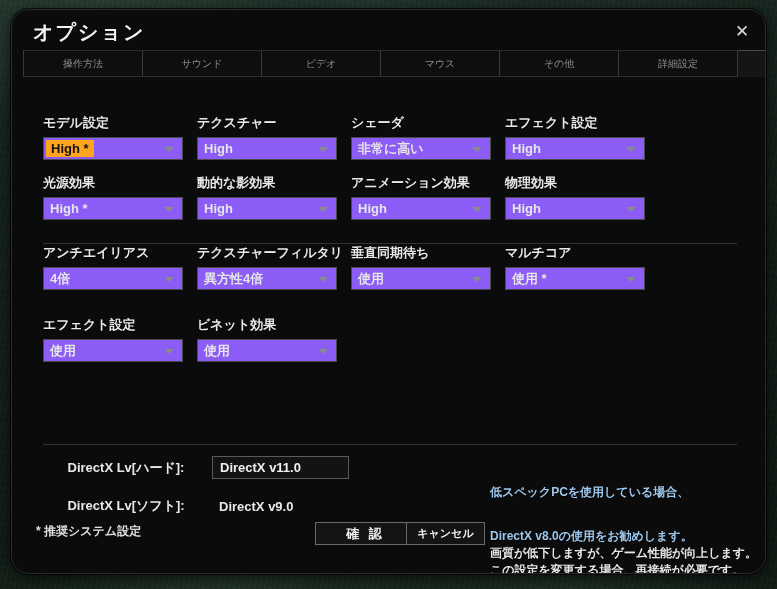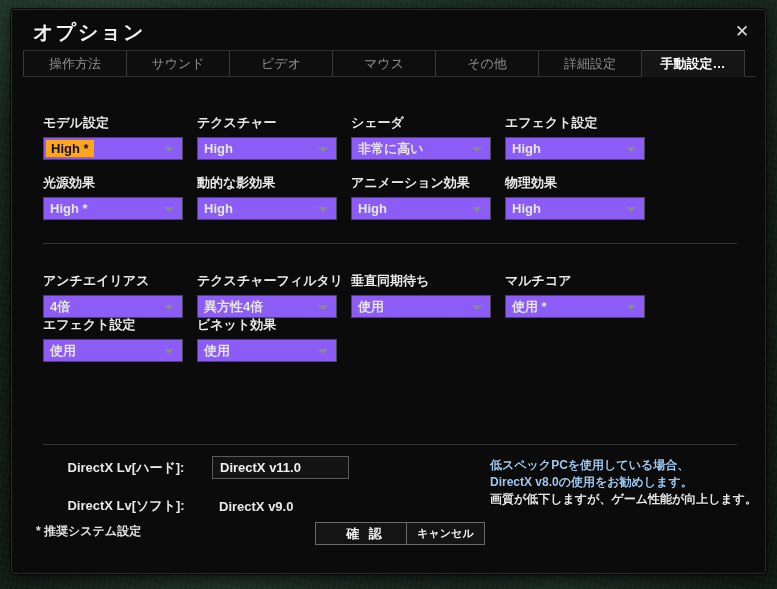--- a/index.html
+++ b/index.html
@@ -39,21 +39,21 @@
 
   
   #dialog {
     position: absolute;
     left: 11px;
     top: 9px;
     width: 755px;
     height: 565px;
     background: #0b0b0b;
     border: 1px solid #2b2b2b;
-    border-radius: 3px;
+    border-radius: 18px;
     box-shadow: 0 0 0 1px rgba(0,0,0,0.7), 0 4px 18px rgba(0,0,0,0.75);
     box-sizing: border-box;
     overflow: hidden;
   }
 
   
   .titlebar {
     position: relative;
     height: 44px;
   }
@@ -86,25 +86,25 @@
     left: 11px;
     top: 40px;
     height: 26px;
     display: flex;
     align-items: stretch;
     border-bottom: 1px solid #303030;
     width: 733px;
   }
   .tab {
     min-width: 74px;
-    padding: 0 14px;
+    padding: 0 22px;
     display: flex;
     align-items: center;
     justify-content: center;
-    font-size: 13px;
+    font-size: 10px;
     color: #8f8f8f;
     border-right: 1px solid #3a3a3a;
     border-top: 1px solid #2c2c2c;
     background: #0e0e0e;
     cursor: pointer;
     white-space: nowrap;
   }
   .tab:first-child { border-left: 1px solid #3a3a3a; }
   .tab.active {
     color: #ffffff;
@@ -230,21 +230,21 @@
     left: 478px;
     top: 447px;
     width: 280px;
   }
   .info-line {
     font-size: 12px;
     line-height: 17px;
     white-space: nowrap;
     text-shadow: 0 1px 0 #000;
   }
-  .info-line.blue { color: #9fc8ee; font-weight: bold; }
+  .info-line.blue { color: #9fc8ee; font-weight: bold; margin-top: 27px; }
   .info-line.white { color: #e8e8e8; font-weight: bold; }
 
   .footnote {
     position: absolute;
     left: 24px;
     top: 513px;
     font-size: 12px;
     color: #e0e0e0;
     font-weight: bold;
   }
@@ -347,21 +347,21 @@
         <div class="field-label">物理効果</div>
         <div class="select">
           <span class="val">High</span>
           <span class="caret"></span>
         </div>
       </div>
     </div>
 
     <div class="divider" style="top:167px"></div>
 
-    <div class="grid-row" style="top:196px">
+    <div class="grid-row" style="top:168px">
       <div class="field" style="left:31px">
         <div class="field-label">アンチエイリアス</div>
         <div class="select">
           <span class="val">4倍</span>
           <span class="caret"></span>
         </div>
       </div>
       <div class="field" style="left:185px">
         <div class="field-label">テクスチャーフィルタリ</div>
         <div class="select">
@@ -416,20 +416,21 @@
       <div class="dx-label">DirectX Lv[ソフト]:</div>
       <div class="dx-static">DirectX v9.0</div>
     </div>
 
   </div>
 
   <div class="info-block">
     <div class="info-line blue">低スペックPCを使用している場合、</div>
     <div class="info-line blue">DirectX v8.0の使用をお勧めします。</div>
     <div class="info-line white">画質が低下しますが、ゲーム性能が向上します。</div>
+    <div class="info-line white">この設定を変更する場合、再接続が必要です。</div>
   </div>
 
   <div class="footnote">* 推奨システム設定</div>
 
   <div class="btn" id="btn-ok">確 認</div>
   <div class="btn" id="btn-cancel">キャンセル</div>
 
 </div>
 
 </body></html>

